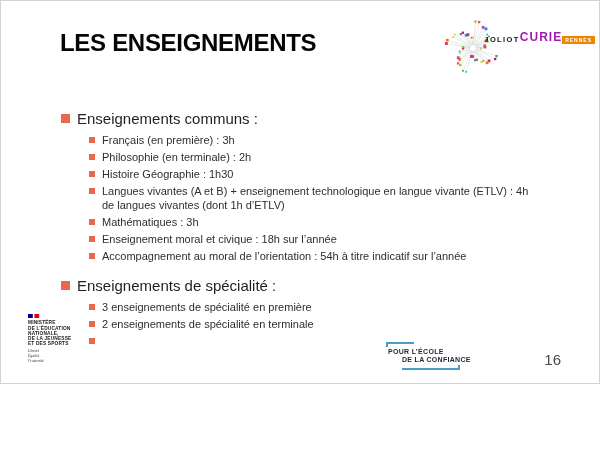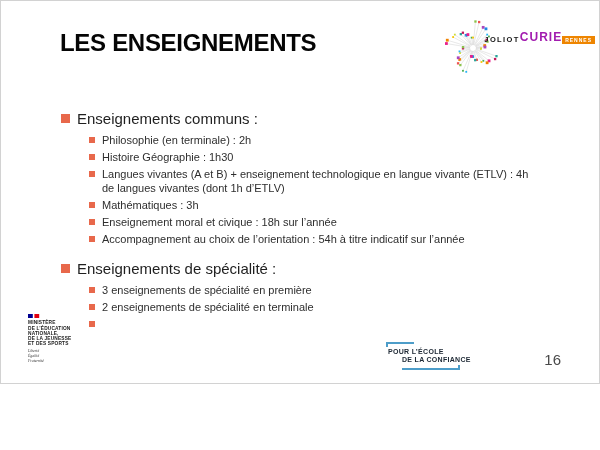--- a/index.html
+++ b/index.html
@@ -151,41 +151,45 @@
 
   <div class="content" id="content">
       <div class="section">
         <div class="section-heading">
           <span class="bullet-lg"></span>
           <span>Enseignements communs :</span>
         </div>
         <ul>
           <li>
             <span class="bullet-sm"></span>
+            <span>Français (en première) : 3h</span>
+          </li>
+          <li>
+            <span class="bullet-sm"></span>
             <span>Philosophie (en terminale) : 2h</span>
           </li>
           <li>
             <span class="bullet-sm"></span>
             <span>Histoire Géographie : 1h30</span>
           </li>
           <li>
             <span class="bullet-sm"></span>
             <span>Langues vivantes (A et B) + enseignement technologique en langue vivante (ETLV) : 4h de langues vivantes (dont 1h d’ETLV)</span>
           </li>
           <li>
             <span class="bullet-sm"></span>
             <span>Mathématiques : 3h</span>
           </li>
           <li>
             <span class="bullet-sm"></span>
             <span>Enseignement moral et civique : 18h sur l’année</span>
           </li>
           <li>
             <span class="bullet-sm"></span>
-            <span>Accompagnement au choix de l’orientation : 54h à titre indicatif sur l’année</span>
+            <span>Accompagnement au moral de l’orientation : 54h à titre indicatif sur l’année</span>
           </li>
         </ul>
       </div>
       <div class="section">
         <div class="section-heading">
           <span class="bullet-lg"></span>
           <span>Enseignements de spécialité :</span>
         </div>
         <ul>
           <li>

